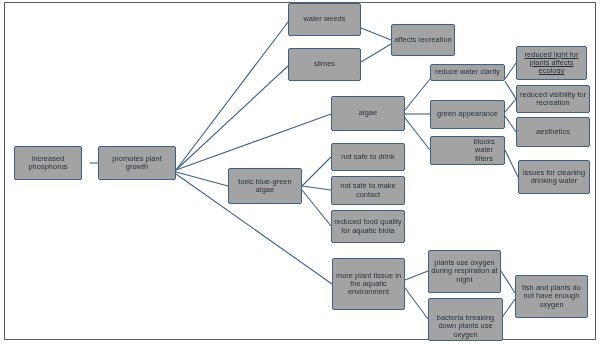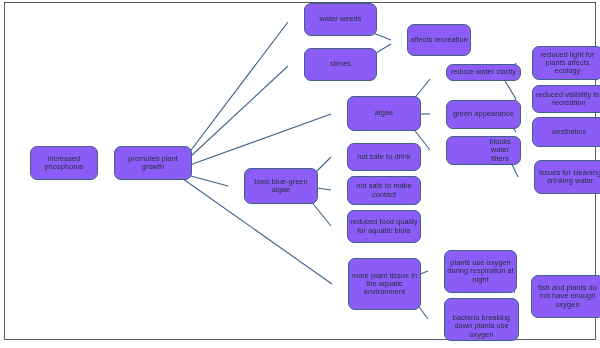--- a/index.html
+++ b/index.html
@@ -32,32 +32,31 @@
     position: absolute;
     left: 0;
     top: 0;
     width: 600px;
     height: 348px;
   }
   .node {
     position: absolute;
     box-sizing: border-box;
     border: 1.1px solid #3f6186;
-    border-radius: 7px;
-    background: #8b5cf6;
+    border-radius: 2px;
+    background: #a3a3a3;
     color: #25313d;
     display: flex;
     align-items: center;
     justify-content: center;
     text-align: center;
     line-height: 1.12;
     font-size: 7.4px;
     letter-spacing: 0.05px;
     padding: 1px 2px;
-    margin-left: 16px;
   }
 </style>
 </head>
 <body>
 
 <div id="canvas">
   <div id="frame"></div>
   <svg id="edges" viewBox="0 0 600 348" width="600" height="348" xmlns="http://www.w3.org/2000/svg">
       <line x1="90" y1="163" x2="98" y2="163" stroke="#3f6186" stroke-width="1.1"></line>
       <line x1="176" y1="170" x2="288" y2="22" stroke="#3f6186" stroke-width="1.1"></line>
@@ -116,21 +115,21 @@
       </div>
       <div class="node" style="left: 430px; top: 64px; width: 75px; height: 17px;">
         <span>reduce water clarity</span>
       </div>
       <div class="node" style="left: 430px; top: 100px; width: 75px; height: 29px;">
         <span>green appearance</span>
       </div>
       <div class="node" style="left: 430px; top: 136px; width: 75px; height: 29px; padding-left: 35px;">
         <span>blocks water filters</span>
       </div>
-      <div class="node" style="left: 516px; top: 46px; width: 71px; height: 34px;">
+      <div class="node" style="left: 516px; top: 46px; width: 71px; height: 34px; text-decoration: underline;">
         <span>reduced light for plants affects ecology</span>
       </div>
       <div class="node" style="left: 516px; top: 85px; width: 74px; height: 28px;">
         <span>reduced visibility for recreation</span>
       </div>
       <div class="node" style="left: 516px; top: 117px; width: 74px; height: 30px; align-items: center;">
         <span>aesthetics</span>
       </div>
       <div class="node" style="left: 518px; top: 160px; width: 72px; height: 34px;">
         <span>issues for cleaning drinking water</span>

